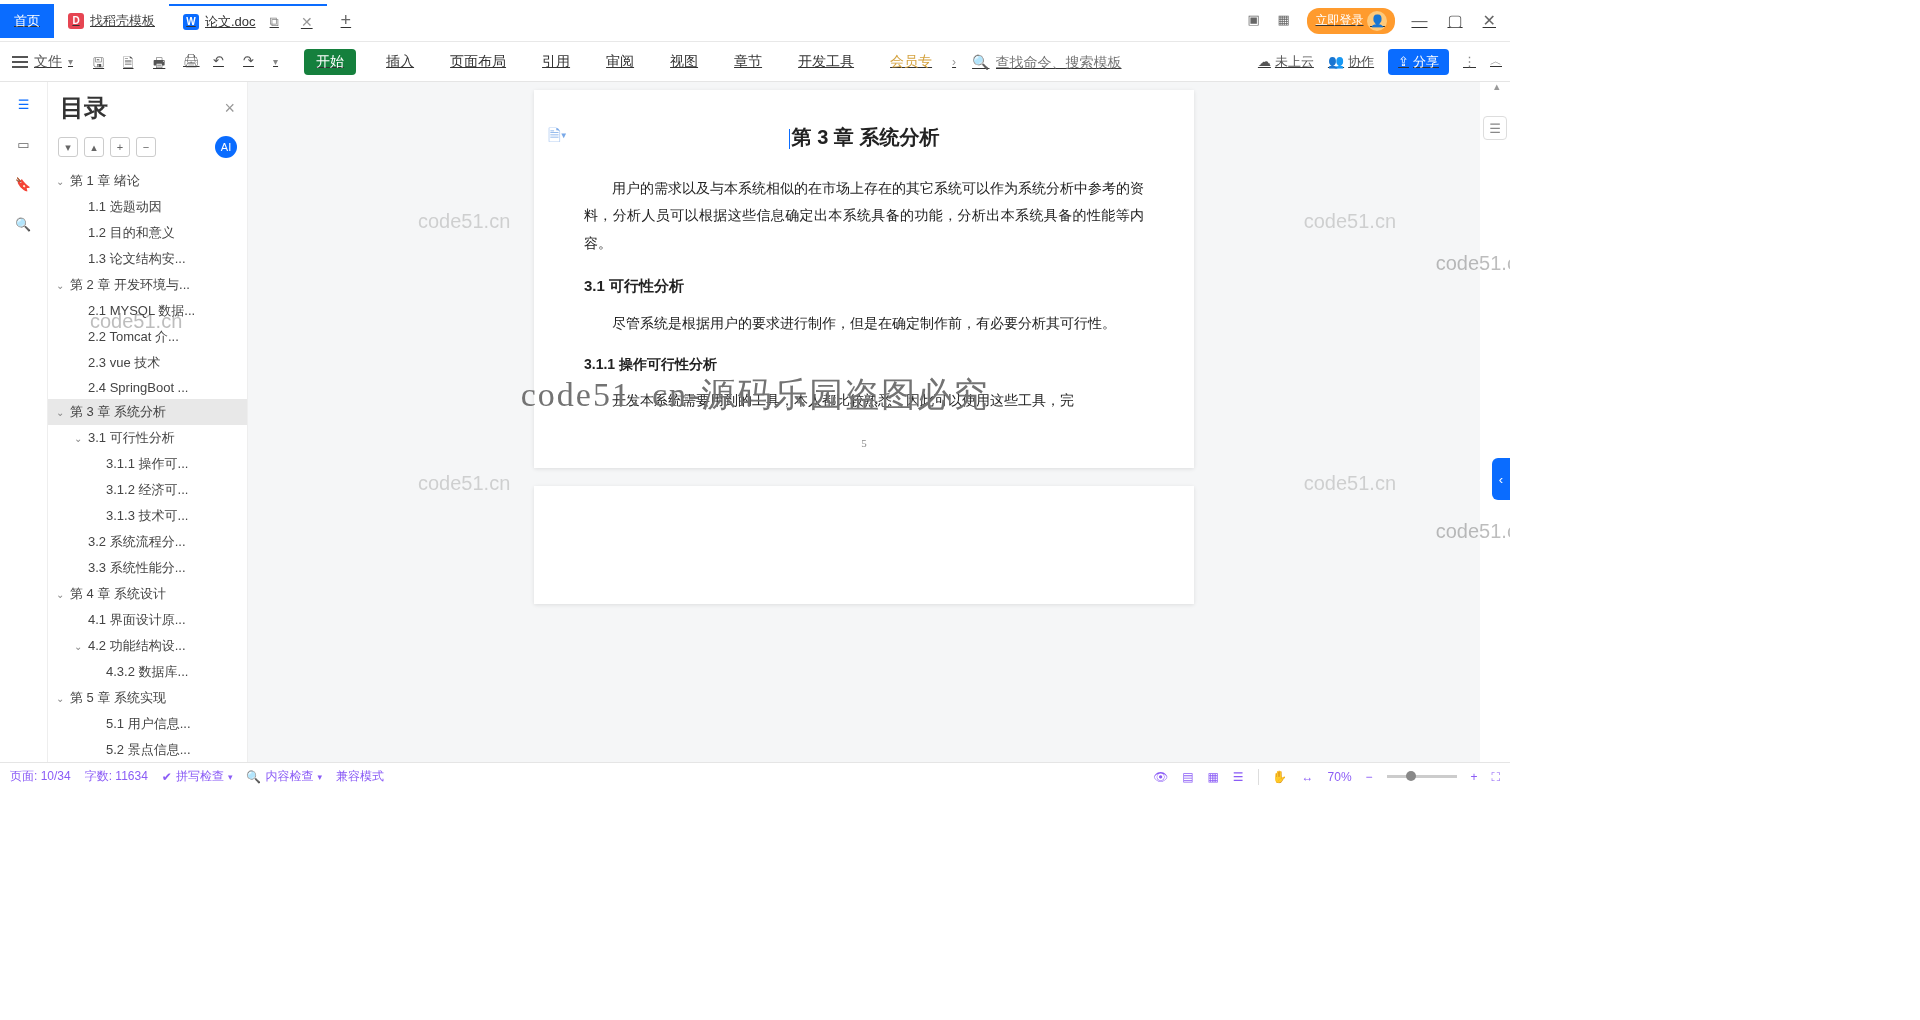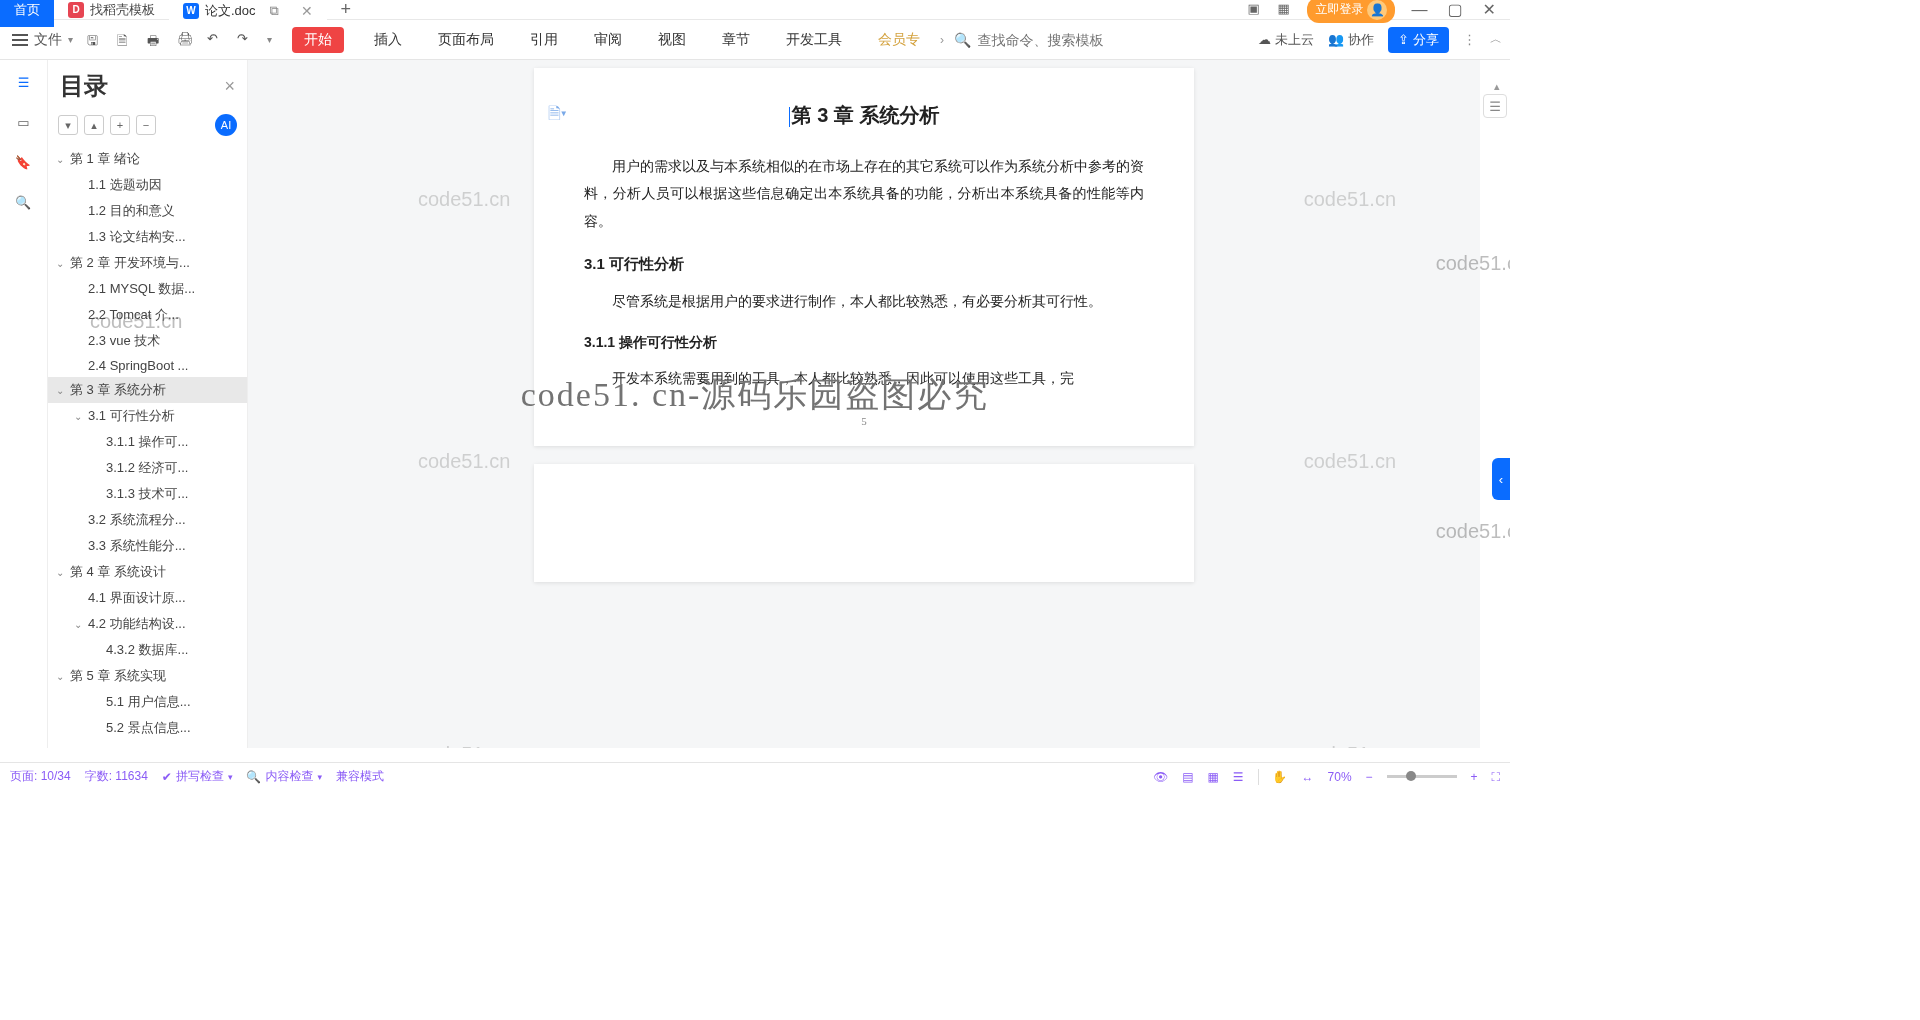--- a/index.html
+++ b/index.html
@@ -1,41 +1,41 @@
 <!DOCTYPE html>
 <html><head>
 <meta charset="utf-8">
 <style>
 * { margin: 0; padding: 0; box-sizing: border-box; }
 body { font-family: "Microsoft YaHei", sans-serif; font-size: 13px; color: #333; overflow: hidden; background: #fff; width: 1510px; height: 790px; position: relative; }
-.title-bar { height: 20px; display: flex; align-items: center; background: #fff; border-bottom: 1px solid #e8e8e8; }
+.title-bar { height: 42px; display: flex; align-items: center; background: #fff; border-bottom: 1px solid #e8e8e8; text-decoration: underline; }
 .tab { height: 34px; display: flex; align-items: center; padding: 0 14px; gap: 6px; font-size: 13px; position: relative; }
 .tab.home { background: #0a6cff; color: #fff; font-weight: 500; }
 .tab.doc { color: #444; }
 .tab.active { background: #fff; color: #333; }
 .tab-close { margin-left: 8px; color: #999; font-size: 14px; cursor: pointer; }
 .tab-icon { width: 16px; height: 16px; display: inline-flex; align-items: center; justify-content: center; border-radius: 3px; font-size: 10px; }
 .tab-icon.red { background: #e64552; color: #fff; font-weight: bold; }
 .tab-icon.blue { background: #0a6cff; color: #fff; font-weight: bold; }
 .tab-screen { margin-left: auto; color: #888; padding: 0 8px; }
 .tab-add { padding: 0 14px; color: #666; font-size: 18px; }
 .title-right { margin-left: auto; display: flex; align-items: center; gap: 12px; padding-right: 10px; }
 .title-right .icon-btn { width: 18px; height: 18px; color: #666; cursor: pointer; }
 .login-btn { background: #ff9b2e; color: #fff; padding: 3px 8px; border-radius: 12px; display: flex; align-items: center; gap: 4px; font-size: 12px; }
 .avatar-circle { width: 20px; height: 20px; border-radius: 50%; background: #ffc97a; display: inline-flex; align-items: center; justify-content: center; }
 .win-ctrl { color: #666; font-size: 16px; padding: 0 4px; }
-.ribbon-row { height: 40px; display: flex; align-items: center; padding: 0 8px; border-bottom: 1px solid #e5e5e5; }
+.ribbon-row { height: 40px; display: flex; align-items: center; padding: 0 8px; gap: 6px; border-bottom: 1px solid #e5e5e5; text-decoration: underline; }
 .file-menu { display: flex; align-items: center; gap: 6px; color: #555; font-size: 14px; padding: 0 4px; }
 .hamburger { display: flex; flex-direction: column; gap: 3px; }
 .hamburger span { width: 16px; height: 2px; background: #555; }
 .qat { display: flex; align-items: center; gap: 12px; padding: 0 10px; color: #555; }
 .qat-icon { width: 18px; height: 18px; color: #555; cursor: pointer; }
 .ribbon-tabs { display: flex; align-items: center; gap: 24px; margin-left: 10px; font-size: 14px; color: #333; }
 .rtab { padding: 4px 6px; cursor: pointer; }
-.rtab.active { background: #ef4444; color: #fff; border-radius: 4px; padding: 4px 12px; }
+.rtab.active { background: #15803d; color: #fff; border-radius: 4px; padding: 4px 12px; }
 .rtab.vip { color: #d4a23e; }
 .nav-chev { color: #999; font-size: 12px; margin-left: -10px; }
 .search-box { display: flex; align-items: center; gap: 6px; color: #999; font-size: 14px; margin-left: 10px; }
 .search-box input { border: none; outline: none; font-size: 14px; width: 140px; color: #666; }
 .ribbon-right { margin-left: auto; display: flex; align-items: center; gap: 14px; font-size: 13px; color: #555; }
 .cloud-status { display: flex; align-items: center; gap: 4px; }
 .share-btn { background: #0a6cff; color: #fff; padding: 4px 10px; border-radius: 4px; display: flex; align-items: center; gap: 4px; }
 .content-area { display: flex; height: calc(100% - 34px - 40px - 28px); }
 .left-rail { width: 48px; border-right: 1px solid #eee; display: flex; flex-direction: column; align-items: center; padding-top: 12px; gap: 20px; color: #666; }
 .rail-icon { width: 20px; height: 20px; cursor: pointer; display: flex; align-items: center; justify-content: center; }
@@ -279,21 +279,21 @@
     <div class="wm-doc" style="top:390px;left:170px;">code51.cn</div>
     <div class="wm-doc" style="top:390px;right:84px;">code51.cn</div>
     <div class="wm-doc" style="bottom:-18px;left:170px;">code51.cn</div>
     <div class="wm-doc" style="bottom:-18px;right:84px;">code51.cn</div>
 
     <div class="page">
       <span class="page-icon">🗎▾</span>
       <div class="chapter-title"><span class="cursor-mark"></span><span>第 3 章  系统分析</span></div>
       <div class="para">用户的需求以及与本系统相似的在市场上存在的其它系统可以作为系统分析中参考的资料，分析人员可以根据这些信息确定出本系统具备的功能，分析出本系统具备的性能等内容。</div>
       <div class="h2">3.1 可行性分析</div>
-      <div class="para">尽管系统是根据用户的要求进行制作，本人都比较熟悉，有必要分析其可行性。</div>
+      <div class="para">尽管系统是根据用户的要求进行制作，但是在确定制作前，有必要分析其可行性。</div>
       <div class="h3">3.1.1 操作可行性分析</div>
       <div class="para" style="text-indent:2em;">开发本系统需要用到的工具，本人都比较熟悉，因此可以使用这些工具，完</div>
       <div class="page-num">5</div>
     </div>
 
     <div class="page" style="padding-top:78px;">
     </div>
   </div>
 
   <div class="right-handle">

